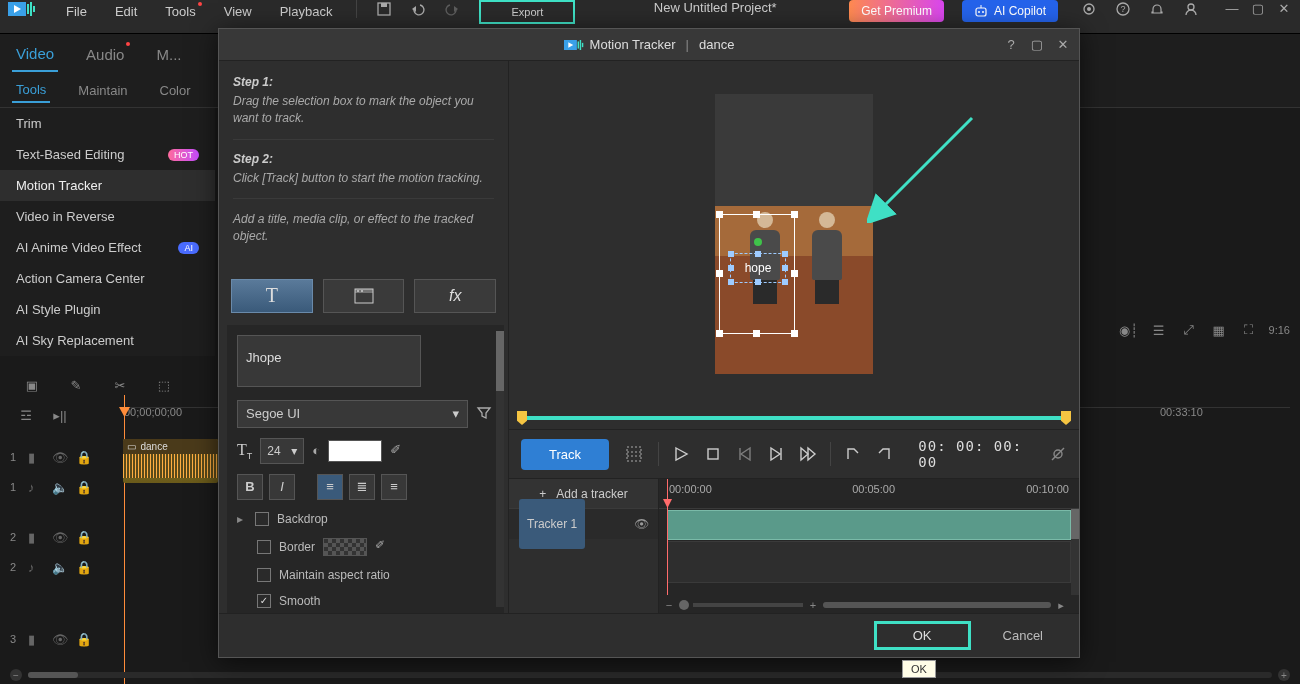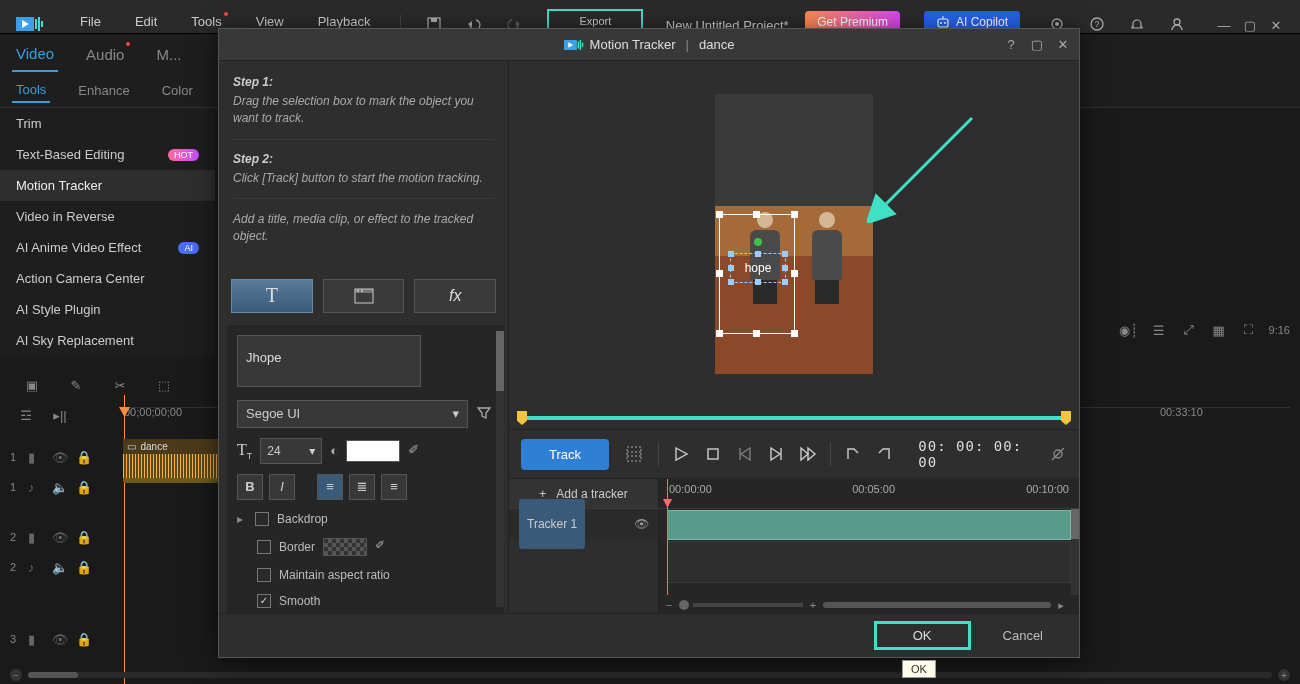--- a/index.html
+++ b/index.html
@@ -1,19 +1,19 @@
 <!DOCTYPE html>
 <html><head>
 <meta charset="utf-8">
 <style>
 * { margin:0; padding:0; box-sizing:border-box; font-family:'Segoe UI',Arial,sans-serif; }
 body { background:#1a1a1a; color:#ccc; width:1300px; height:684px; overflow:hidden; position:relative; font-size:13px; }
 
 
-.menubar { height:34px; background:#2a2a2a; display:flex; align-items:flex-end; padding:0 16px; gap:14px; border-bottom:1px solid #000; }
+.menubar { height:34px; background:#2a2a2a; display:flex; align-items:flex-start; padding:0 8px; gap:8px; border-bottom:1px solid #000; }
 .app-logo { width:28px; height:18px; margin-right:12px; position:relative; }
 .app-logo svg { width:28px; height:18px; }
 .menu-item { padding:4px 10px; color:#ccc; cursor:pointer; font-size:13px; }
 .menu-red-dot::after { content:''; position:absolute; width:4px; height:4px; background:#ff4444; border-radius:50%; margin-left:2px; margin-top:-2px; }
 .menubar .sep { width:1px; height:18px; background:#444; margin:0 6px; }
 .menubar-icon { width:18px; height:18px; display:flex; align-items:center; justify-content:center; color:#aaa; cursor:pointer; margin:0 4px; }
 .export-btn { background:#2a2a2a; border:2px solid #3fe0c5; padding:4px 30px; color:#ccc; cursor:pointer; font-size:11px; margin:0 6px; }
 .proj-title { flex:1; text-align:center; color:#ccc; font-size:13px; }
 .get-premium { background:linear-gradient(90deg,#ff8a50,#d946ef); color:#fff; padding:4px 12px; border-radius:4px; border:none; font-size:12px; cursor:pointer; }
 .ai-copilot { background:#2563eb; color:#fff; padding:4px 12px; border-radius:4px; border:none; font-size:12px; cursor:pointer; display:flex; align-items:center; gap:6px; margin-left:10px; }
@@ -87,21 +87,21 @@
 .tool-btn.active { background:linear-gradient(#5a7a9a,#3a5a7a); border-color:#6a8aaa; }
 
 .props { flex:1; background:#262626; margin:0 4px 0 8px; padding:10px 10px; overflow:hidden; position:relative; }
 .props-scroll { position:absolute; right:0; top:6px; bottom:6px; width:8px; background:#333; }
 .props-scroll-thumb { position:absolute; top:0; width:8px; height:60px; background:#666; }
 .text-input { width:184px; height:52px; background:#383838; border:1px solid #555; color:#ddd; padding:14px 8px; font-size:13px; resize:none; }
 .font-row { display:flex; align-items:center; gap:8px; margin-top:10px; }
 .font-select { flex:1; height:28px; background:#383838; border:1px solid #555; color:#ccc; padding:0 8px; display:flex; align-items:center; justify-content:space-between; cursor:pointer; }
 .filter-icon { width:18px; height:18px; color:#aaa; cursor:pointer; }
 .size-row { display:flex; align-items:center; gap:8px; margin-top:10px; }
-.size-select { width:62px; height:26px; background:#383838; border:1px solid #555; color:#ccc; padding:0 6px; display:flex; align-items:center; justify-content:space-between; cursor:pointer; font-size:12px; }
+.size-select { width:44px; height:26px; background:#383838; border:1px solid #555; color:#ccc; padding:0 6px; display:flex; align-items:center; justify-content:space-between; cursor:pointer; font-size:12px; }
 .color-sw { width:54px; height:22px; background:#fff; border:1px solid #555; cursor:pointer; }
 .picker-icon { width:18px; height:18px; color:#aaa; cursor:pointer; }
 .fmt-row { display:flex; align-items:center; gap:6px; margin-top:10px; }
 .fmt-btn { width:26px; height:26px; background:#383838; border:1px solid #555; display:flex; align-items:center; justify-content:center; color:#ccc; cursor:pointer; }
 .fmt-btn.on { background:#3a5a7a; }
 .fmt-gap { width:10px; }
 .check-row { display:flex; align-items:center; gap:8px; margin-top:12px; font-size:12px; color:#bbb; }
 .chk { width:14px; height:14px; border:1px solid #777; background:#2a2a2a; cursor:pointer; display:flex; align-items:center; justify-content:center; }
 .chk.on::after { content:'✓'; font-size:10px; color:#ddd; }
 .tex-sw { width:44px; height:18px; background:repeating-conic-gradient(#555 0 25%,#333 0 50%) 0 0/8px 8px; border:1px solid #555; }
@@ -252,21 +252,21 @@
 </div>
 
 <div class="main-tabs">
   <div class="main-tab active">Video</div>
   <div class="main-tab main-tab-red">Audio</div>
   <div class="main-tab">M...</div>
 </div>
 
 <div class="sub-tabs">
   <div class="sub-tab active">Tools</div>
-  <div class="sub-tab">Enhance</div>
+  <div class="sub-tab">Maintain</div>
   <div class="sub-tab">Color</div>
 </div>
 
 <div class="sidebar">
   <div class="sidebar-item">
       <span>Trim</span>
     </div>
   <div class="sidebar-item">
       <span>Text-Based Editing</span>
       <span class="badge-hot">HOT</span>

